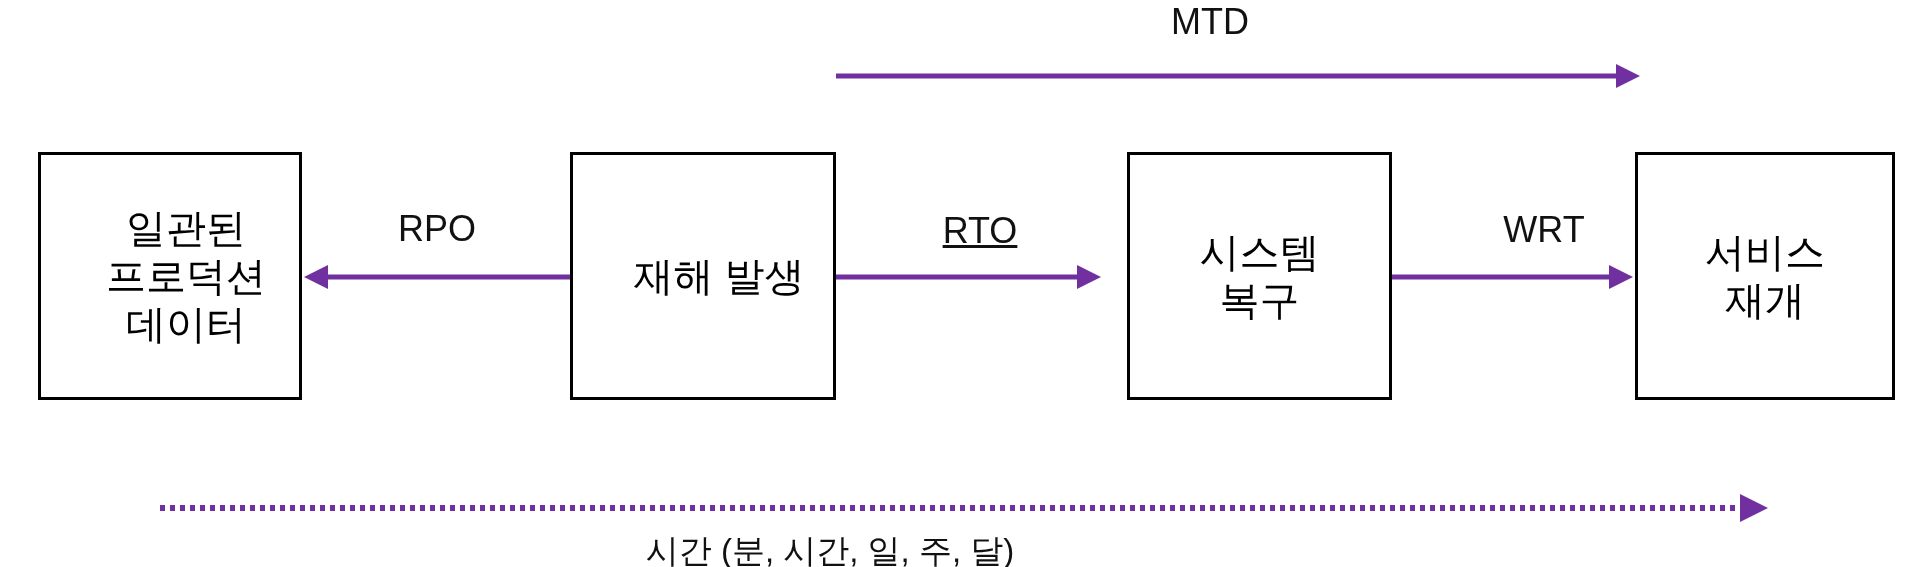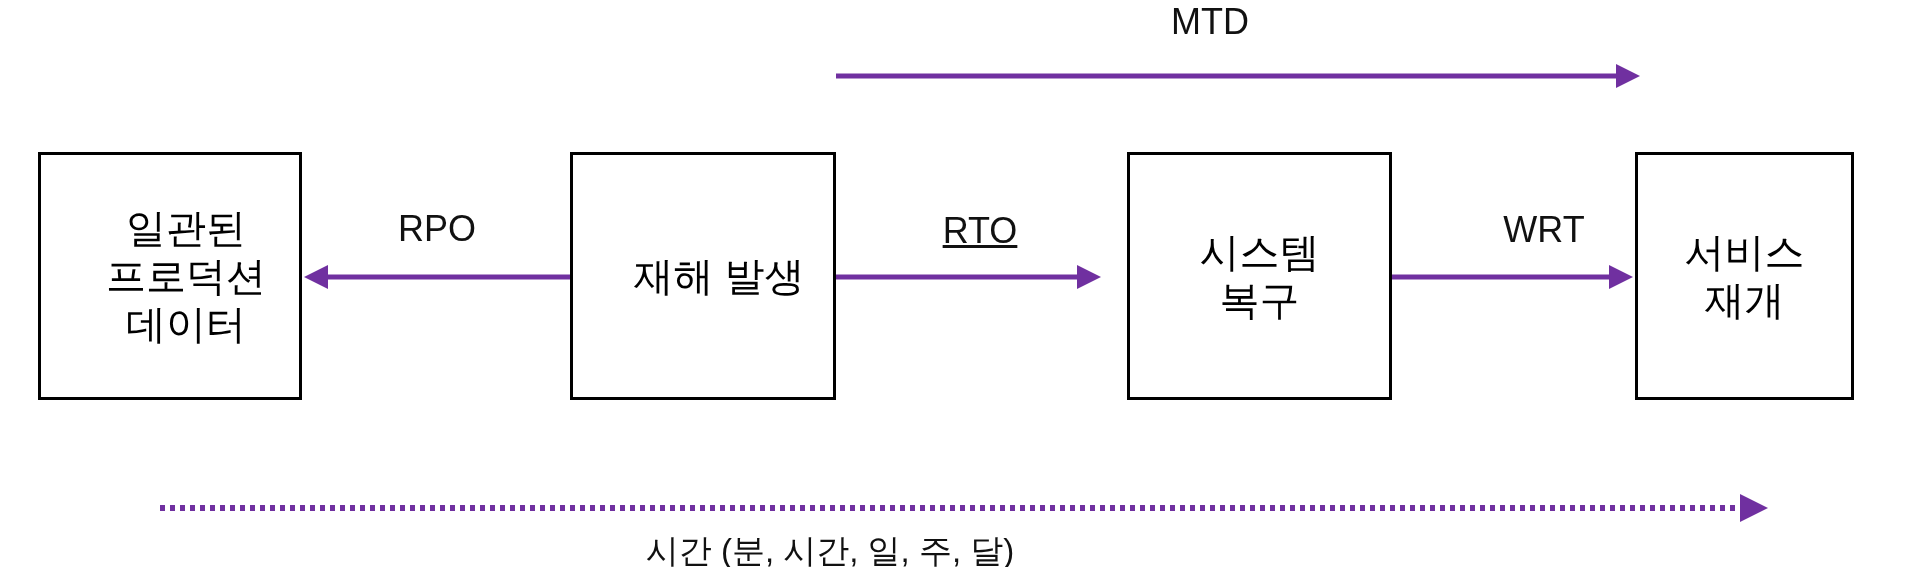--- a/index.html
+++ b/index.html
@@ -39,21 +39,21 @@
     height: 248px;
     border: 3px solid var(--line);
     background: var(--background);
     display: flex;
     align-items: center;
     justify-content: center;
   }
   .box-consistent-data { left: 38px;   width: 264px; padding-left: 32px; }
   .box-disaster        { left: 570px;  width: 266px; padding-left: 32px; }
   .box-system-recovery { left: 1103px; width: 265px; margin-left: 24px; }
-  .box-service-resume  { left: 1635px; width: 219px; justify-content: center; }
+  .box-service-resume  { left: 1635px; width: 260px; justify-content: center; }
   .node-label {
     font-size: 40px;
     line-height: 1.2;
     color: #000000;
     text-align: center;
     white-space: pre-line;
   }
   .arrow-label {
     position: absolute;
     width: 200px;

